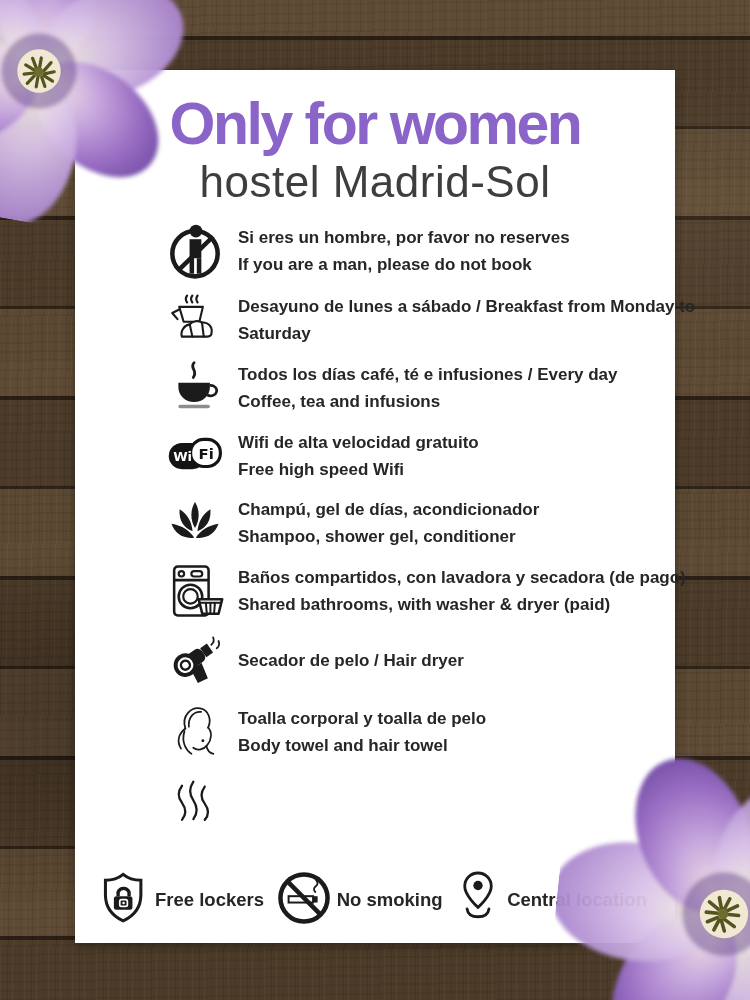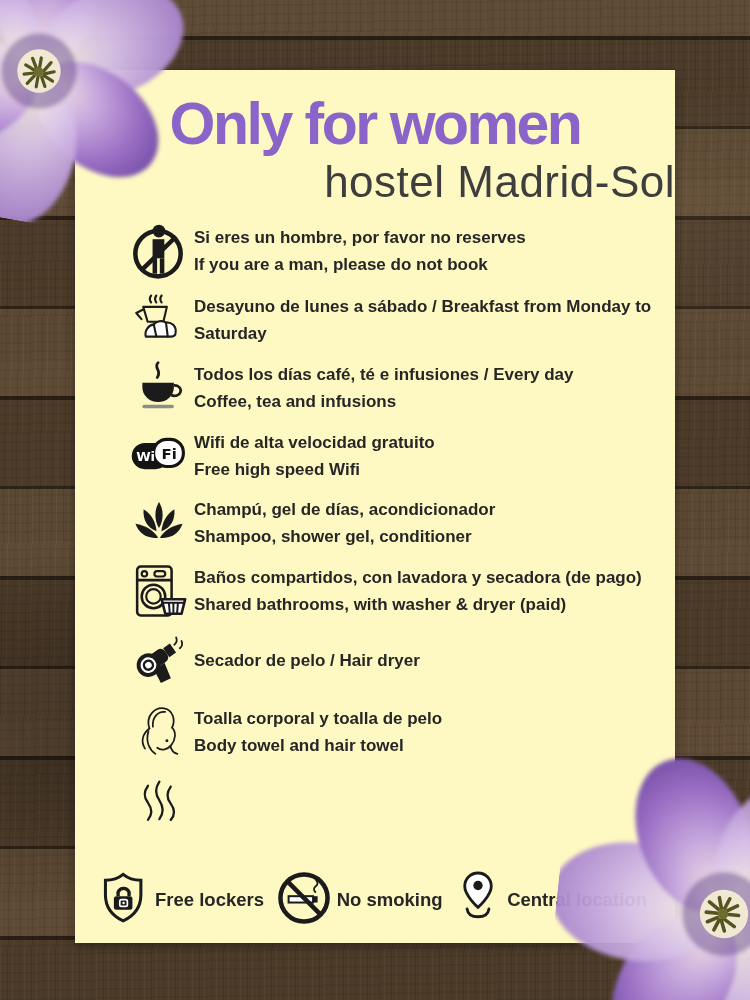--- a/index.html
+++ b/index.html
@@ -22,40 +22,40 @@
         transparent 1px, transparent 5px,
         rgba(255,240,210,0.045) 5px, rgba(255,240,210,0.045) 6px,
         transparent 6px, transparent 12px),
       repeating-linear-gradient(179deg,
         rgba(0,0,0,0.07) 0px, rgba(0,0,0,0.07) 2px,
         transparent 2px, transparent 9px);
   }
 
   .card{
     position:absolute; left:75px; top:70px; width:600px; height:873px;
-    background:#fef9c3; box-shadow:0 3px 10px rgba(0,0,0,0.35);
+    background:#ffffff; box-shadow:0 3px 10px rgba(0,0,0,0.35);
     padding-top:24px;
   }
 
   .title{
     text-align:center; font-weight:700; font-size:59px; letter-spacing:-2.5px;
     color:#8a64c8; line-height:1.02;
   }
   .subtitle{
-    text-align:right; font-weight:400; font-size:44px; letter-spacing:0.5px;
+    text-align:center; font-weight:400; font-size:44px; letter-spacing:0.5px;
     color:#3e3e3e; margin-top:4px; line-height:1.08;
   }
   .tagline{
     text-align:center; font-weight:700; font-size:33px; letter-spacing:-0.5px;
     color:#8a64c8; margin-top:8px;
   }
 
-  .amenities{ margin-top:16px; padding-left:40px; }
+  .amenities{ margin-top:16px; padding-left:40px;margin-left:44px; }
   .amenity{ display:flex; align-items:center; min-height:52px; margin-bottom:12px; }
-  .amenity .iconbox{ width:72px; flex-shrink:0; display:flex; justify-content:flex-end; align-items:center; }
+  .amenity .iconbox{ width:72px; flex-shrink:0; display:flex; justify-content:center; align-items:center; }
   .amenity .text{ margin-left:7px; }
   .amenity .line{ font-size:17px; font-weight:700; color:#262626; line-height:27px; white-space:nowrap; }
 
   .badges{
     position:absolute; left:22px; right:28px; bottom:10px;
     display:flex; justify-content:space-between; align-items:center;
   }
   .badge{ display:flex; align-items:center; }
   .badge .label{ font-size:18.5px; font-weight:700; color:#262626; margin-left:4px; white-space:nowrap; }
 

